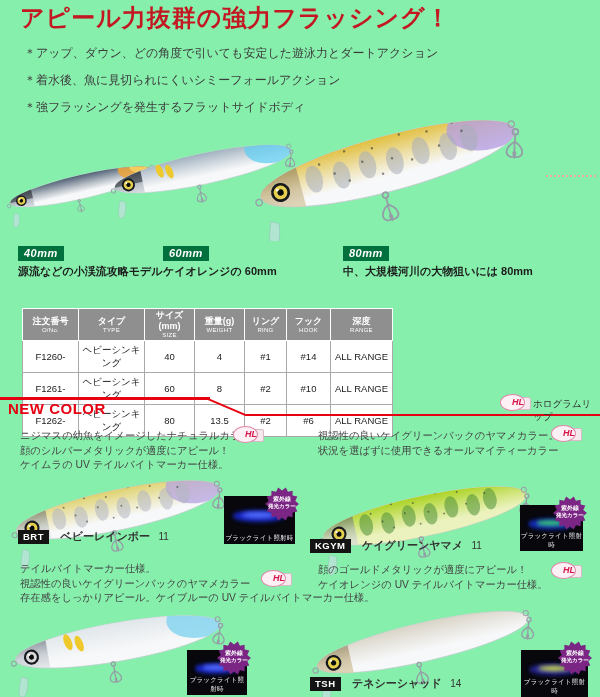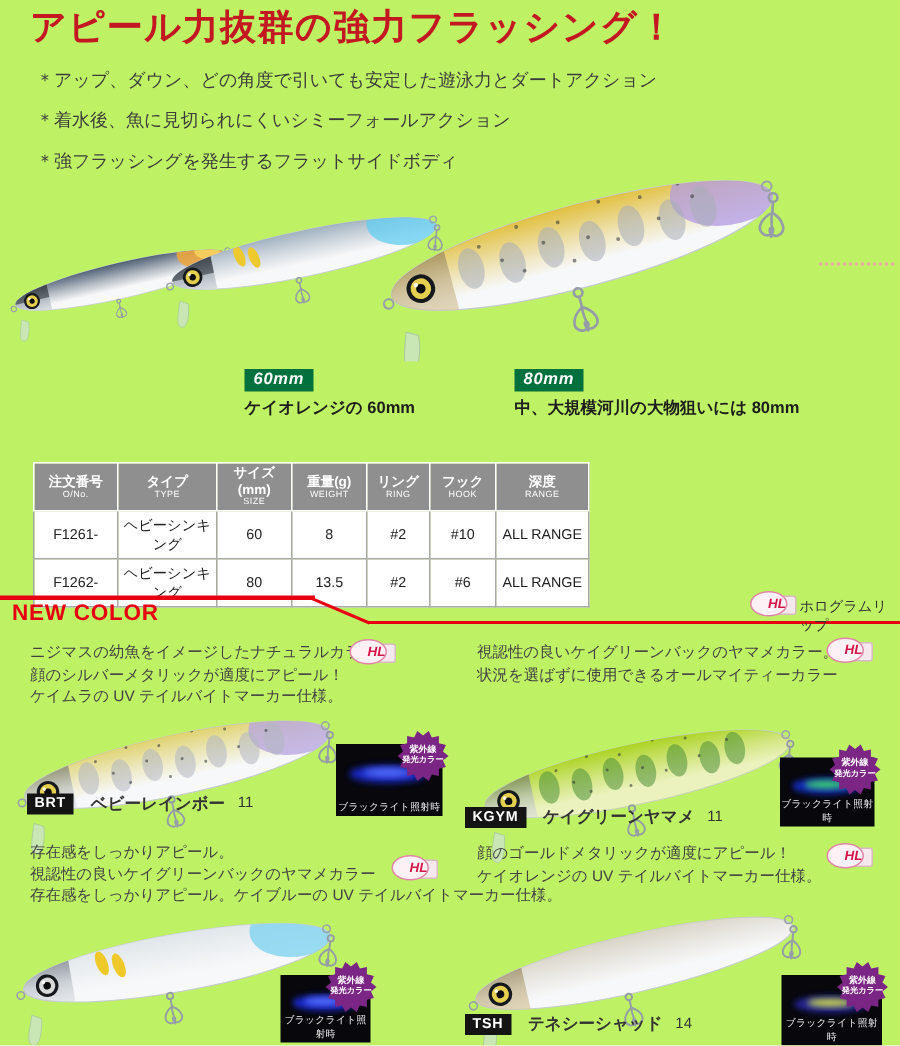--- a/index.html
+++ b/index.html
@@ -1,16 +1,16 @@
 <!DOCTYPE html>
 <html><head>
 <meta charset="utf-8">
 <style>
   html,body{margin:0;padding:0;background:#fff;}
-  .page{position:relative;width:600px;height:697px;background:#bef264;overflow:hidden;
+  .page{position:relative;width:600px;height:697px;background:#86efac;overflow:hidden;
         font-family:"Liberation Sans",sans-serif;}
   .abs{position:absolute;}
 
   
   .title{left:20px;top:2px;font-family:"DejaVu Serif",serif;font-weight:bold;
          font-size:24px;color:#c31722;letter-spacing:1px;white-space:nowrap;}
   .features{left:24px;top:40px;font-size:12px;color:#3c3c3c;}
   .features span{display:block;line-height:27px;white-space:nowrap;}
 
   
@@ -238,20 +238,24 @@
             <circle cx="0" cy="0" r="2.6"></circle>
             <path d="M0,2.6 L0,9"></path>
             <path d="M0,9 C-7,13 -9.5,20 -4,22.5 C-1,23.7 1.8,21 0.8,18.5"></path>
             <path d="M0,9 C7,13 9.5,20 4,22.5 C1,23.7 -1.8,21 -0.8,18.5"></path>
             <path d="M0,9 C-1.2,14 1.2,18.5 0,23.5"></path>
           </g>
         </g>
       </svg></div>
   <div class="abs dotline"></div>
 
+  <div class="abs size-block" style="left:18px;">
+    <span class="size-badge">40mm</span>
+    <div class="size-cap">源流などの小渓流攻略モデル</div>
+  </div>
   <div class="abs size-block" style="left:163px;">
     <span class="size-badge">60mm</span>
     <div class="size-cap">ケイオレンジの 60mm</div>
   </div>
   <div class="abs size-block" style="left:343px;">
     <span class="size-badge">80mm</span>
     <div class="size-cap">中、大規模河川の大物狙いには 80mm</div>
   </div>
 
   <table class="abs spec" style="left:22px;top:308px;">
@@ -291,20 +295,29 @@
             <span class="he">HOOK</span>
           </th>
         <th>
             <span class="hj">深度</span>
             <span class="he">RANGE</span>
           </th>
       </tr>
     </thead>
     <tbody>
       <tr>
+        <td>F1260-</td>
+          <td>ヘビーシンキング</td>
+          <td>40</td>
+          <td>4</td>
+          <td>#1</td>
+          <td>#14</td>
+          <td>ALL RANGE</td>
+      </tr>
+      <tr>
         <td>F1261-</td>
           <td>ヘビーシンキング</td>
           <td>60</td>
           <td>8</td>
           <td>#2</td>
           <td>#10</td>
           <td>ALL RANGE</td>
       </tr>
       <tr>
         <td>F1262-</td>
@@ -524,21 +537,21 @@
       <span class="t2">発光カラー</span>
     </span>
   </div>
   <div class="abs label-row" style="left:310px;top:536px;">
     <span class="code-badge">KGYM</span>
     <span class="cname">ケイグリーンヤマメ</span>
     <span class="cnum">11</span>
   </div>
 
   <div class="abs desc" style="left:20px;top:562px;">
-    <span>存在感をしっかりアピール。</span>
+    <span>テイルバイトマーカー仕様。</span>
       <span>視認性の良いケイグリーンバックのヤマメカラー</span>
       <span>存在感をしっかりアピール。ケイブルーの UV テイルバイトマーカー仕様。</span>
   </div>
   <span class="hl" style="left:261px;top:570px;">
     <span class="tab"></span>
     <span class="oval">HL</span>
   </span>
   <div class="lure" style="left:5px;top:590px;width:226px;height:113px;"><svg viewBox="0 0 270 135" width="100%" height="100%">
         <defs>
           <clipPath id="cl_play">

